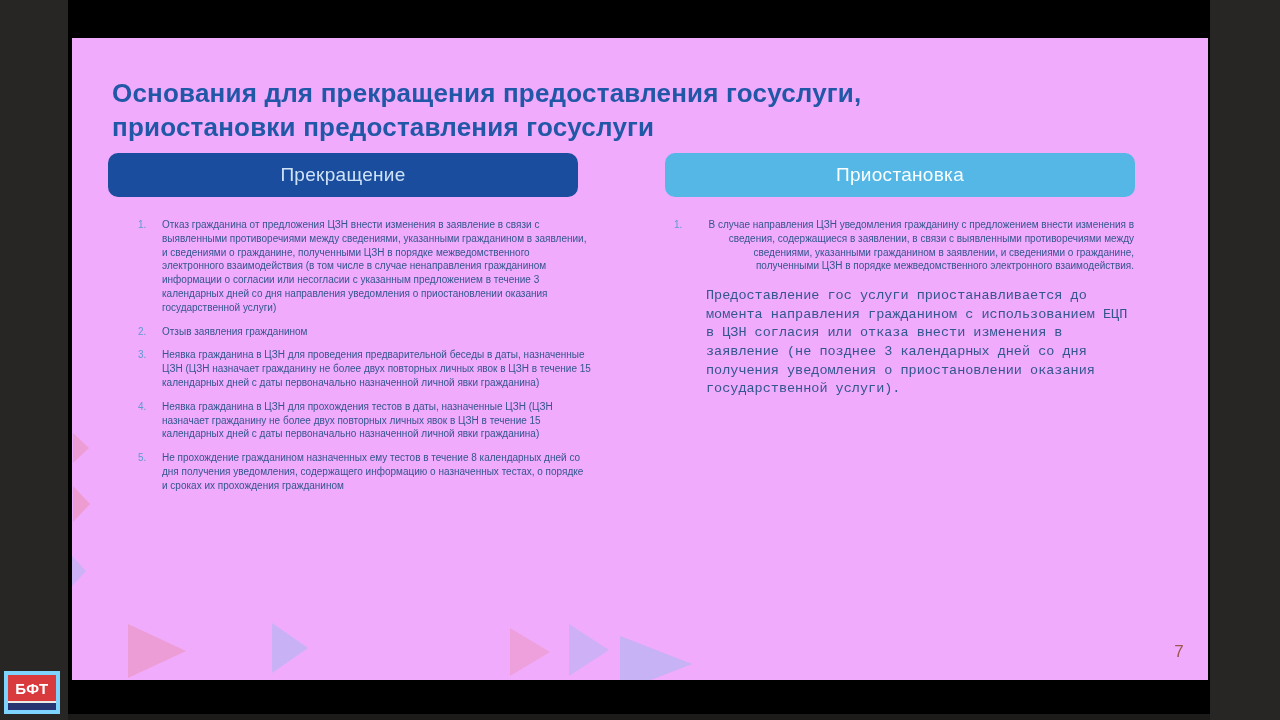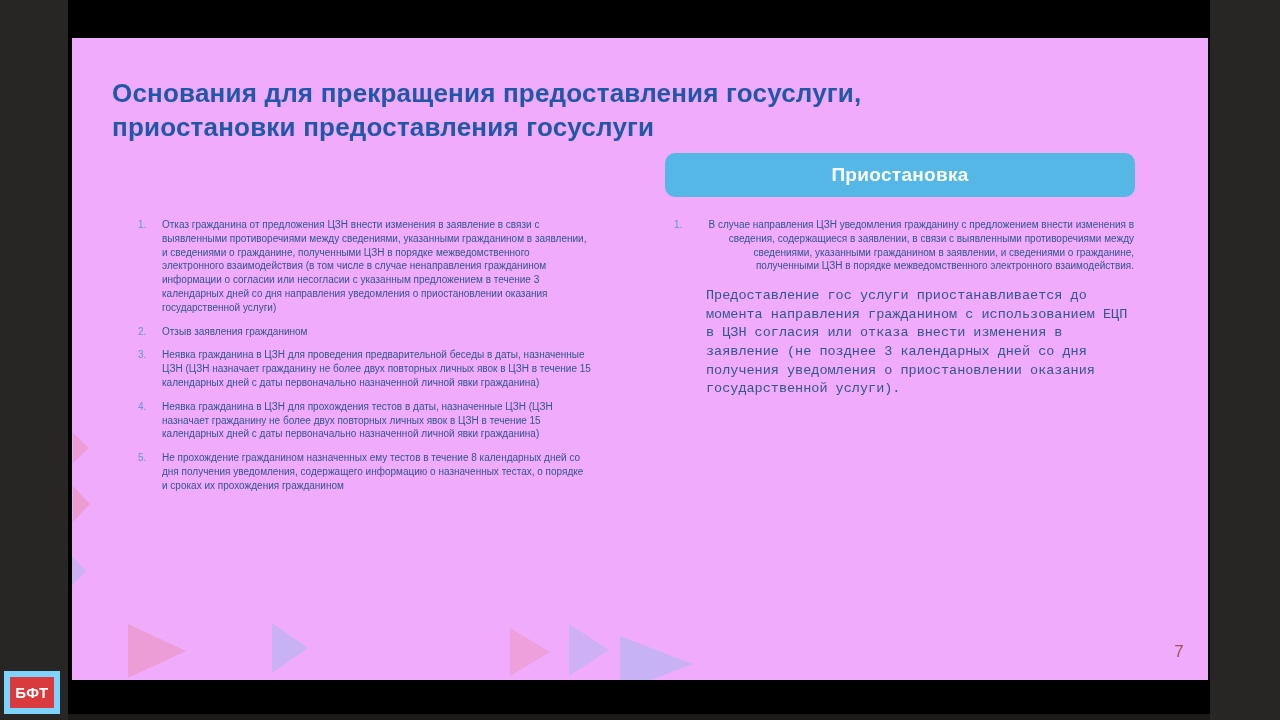--- a/index.html
+++ b/index.html
@@ -21,21 +21,21 @@
     position:absolute;left:40px;top:22px;width:900px;
     font-size:26px;line-height:1.3;font-weight:bold;
     color:#2157a7;letter-spacing:.2px;
   }
   .pill{
     position:absolute;top:115px;width:470px;height:44px;
     border-radius:10px;display:flex;align-items:center;justify-content:center;
     font-size:19px;letter-spacing:.3px;
   }
   .pill-termination{left:36px;background:#1b4d9e;color:#cfe3f7;}
-  .pill-suspension{left:593px;background:#55b7e5;color:#fbfeff;font-weight:bold;}
+  .pill-suspension{left:593px;background:#55b7e5;color:#fbfeff;}
   
   .col{position:absolute;top:180px;}
   .col-left{left:64px;width:455px;}
   .col-right{left:600px;width:462px;}
   ol.items{list-style:none;margin:0;padding:0;counter-reset:n;}
   ol.items li{
     counter-increment:n;position:relative;
     padding-left:26px;margin-bottom:10px;
     font-size:10px;line-height:1.38;color:#33568f;
   }
@@ -59,40 +59,41 @@
   .tri.pink-2{left:1px;top:448px;border-top:18px solid transparent;border-bottom:18px solid transparent;border-left:17px solid rgba(231,122,110,.30);}
   .tri.blue-1{left:0;top:518px;border-top:15px solid transparent;border-bottom:15px solid transparent;border-left:14px solid rgba(130,190,232,.32);}
   .tri.pink-3{left:56px;top:586px;border-top:27px solid transparent;border-bottom:27px solid transparent;border-left:58px solid rgba(231,122,110,.28);}
   .tri.blue-2{left:200px;top:585px;border-top:25px solid transparent;border-bottom:25px solid transparent;border-left:36px solid rgba(130,190,232,.35);}
   .tri.pink-4{left:438px;top:590px;border-top:24px solid transparent;border-bottom:24px solid transparent;border-left:40px solid rgba(231,122,110,.22);}
   .tri.blue-3{left:497px;top:586px;border-top:26px solid transparent;border-bottom:26px solid transparent;border-left:40px solid rgba(130,190,232,.30);}
   .tri.blue-4{left:548px;top:598px;border-top:28px solid transparent;border-bottom:28px solid transparent;border-left:72px solid rgba(130,190,232,.38);}
   
   .bft-logo{
     position:absolute;left:4px;top:671px;width:56px;height:43px;
-    background:#d93a3e;border:6px solid #7dd3fc;box-sizing:border-box;
-    z-index:5;display:flex;flex-direction:row;
+    background:#d93a3e;border:4px solid #7dd3fc;box-sizing:border-box;
+    z-index:5;display:flex;flex-direction:column;
   }
   .bft-logo .txt{
     flex:1;display:flex;align-items:center;justify-content:center;
     color:#fff;font-weight:bold;font-size:15px;letter-spacing:.5px;
   }
   .bft-logo .bar{height:7px;background:#263572;border-top:2px solid #eceae6;}
 </style>
 </head>
 <body>
 
 <div class="side-strip left"></div>
 <div class="side-strip right"></div>
 <div class="bottom-strip"></div>
 
 <div class="slide">
 
   <h1 class="slide-title">Основания для прекращения предоставления госуслуги, приостановки предоставления госуслуги</h1>
 
+  <div class="pill pill-termination">Прекращение</div>
   <div class="pill pill-suspension">Приостановка</div>
 
   <div class="col col-left">
     <ol class="items">
       <li>Отказ гражданина от предложения ЦЗН внести изменения в заявление в связи с выявленными противоречиями между сведениями, указанными гражданином в заявлении, и сведениями о гражданине, полученными ЦЗН в порядке межведомственного электронного взаимодействия (в том числе в случае ненаправления гражданином информации о согласии или несогласии с указанным предложением в течение 3 календарных дней со дня направления уведомления о приостановлении оказания государственной услуги)</li>
       <li>Отзыв заявления гражданином</li>
       <li>Неявка гражданина в ЦЗН для проведения предварительной беседы в даты, назначенные ЦЗН (ЦЗН назначает гражданину не более двух повторных личных явок в ЦЗН в течение 15 календарных дней с даты первоначально назначенной личной явки гражданина)</li>
       <li>Неявка гражданина в ЦЗН для прохождения тестов в даты, назначенные ЦЗН (ЦЗН назначает гражданину не более двух повторных личных явок в ЦЗН в течение 15 календарных дней с даты первоначально назначенной личной явки гражданина)</li>
       <li>Не прохождение гражданином назначенных ему тестов в течение 8 календарных дней со дня получения уведомления, содержащего информацию о назначенных тестах, о порядке и сроках их прохождения гражданином</li>
     </ol>

